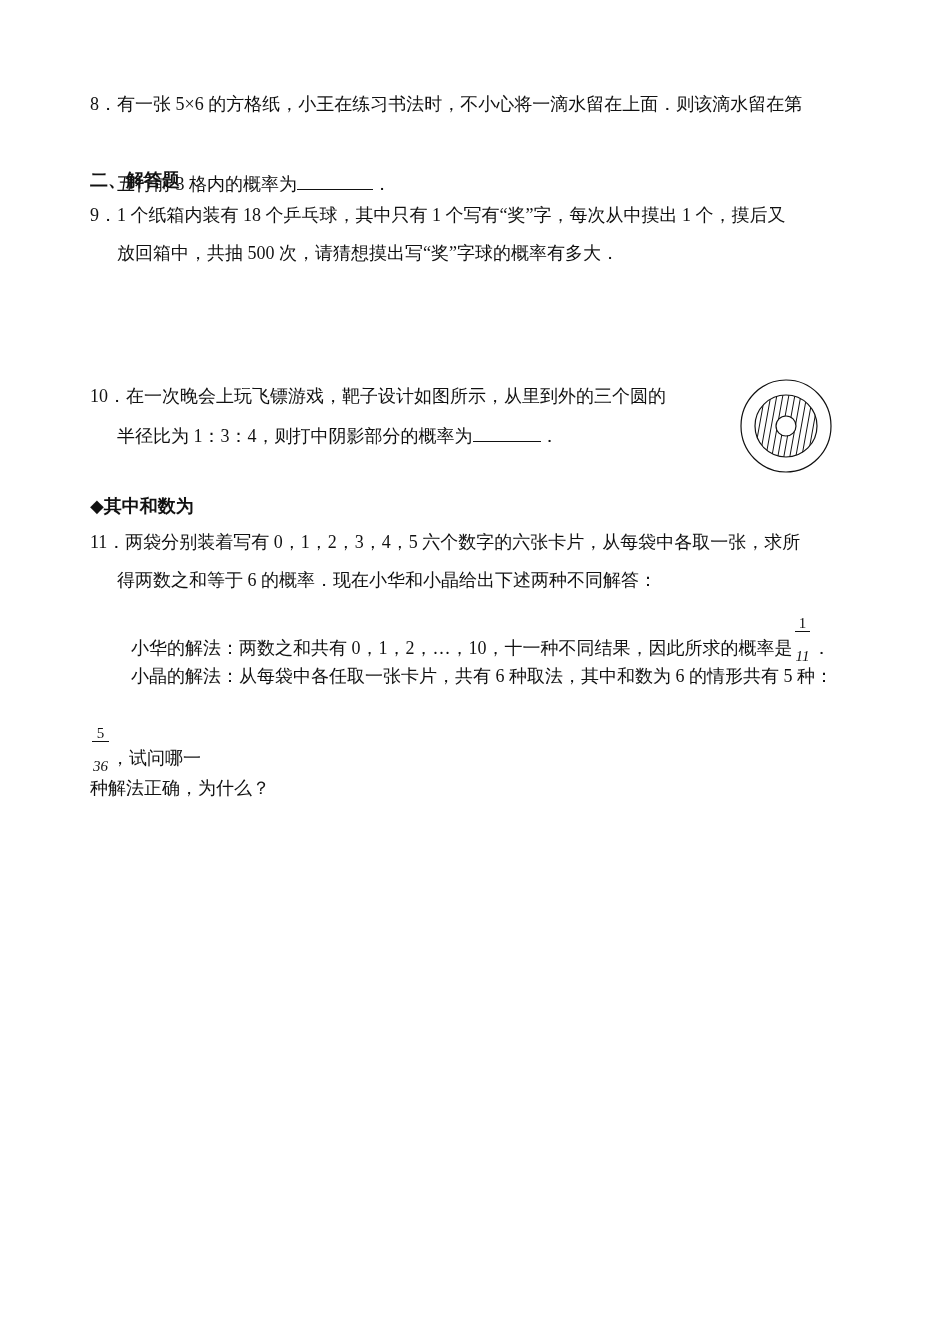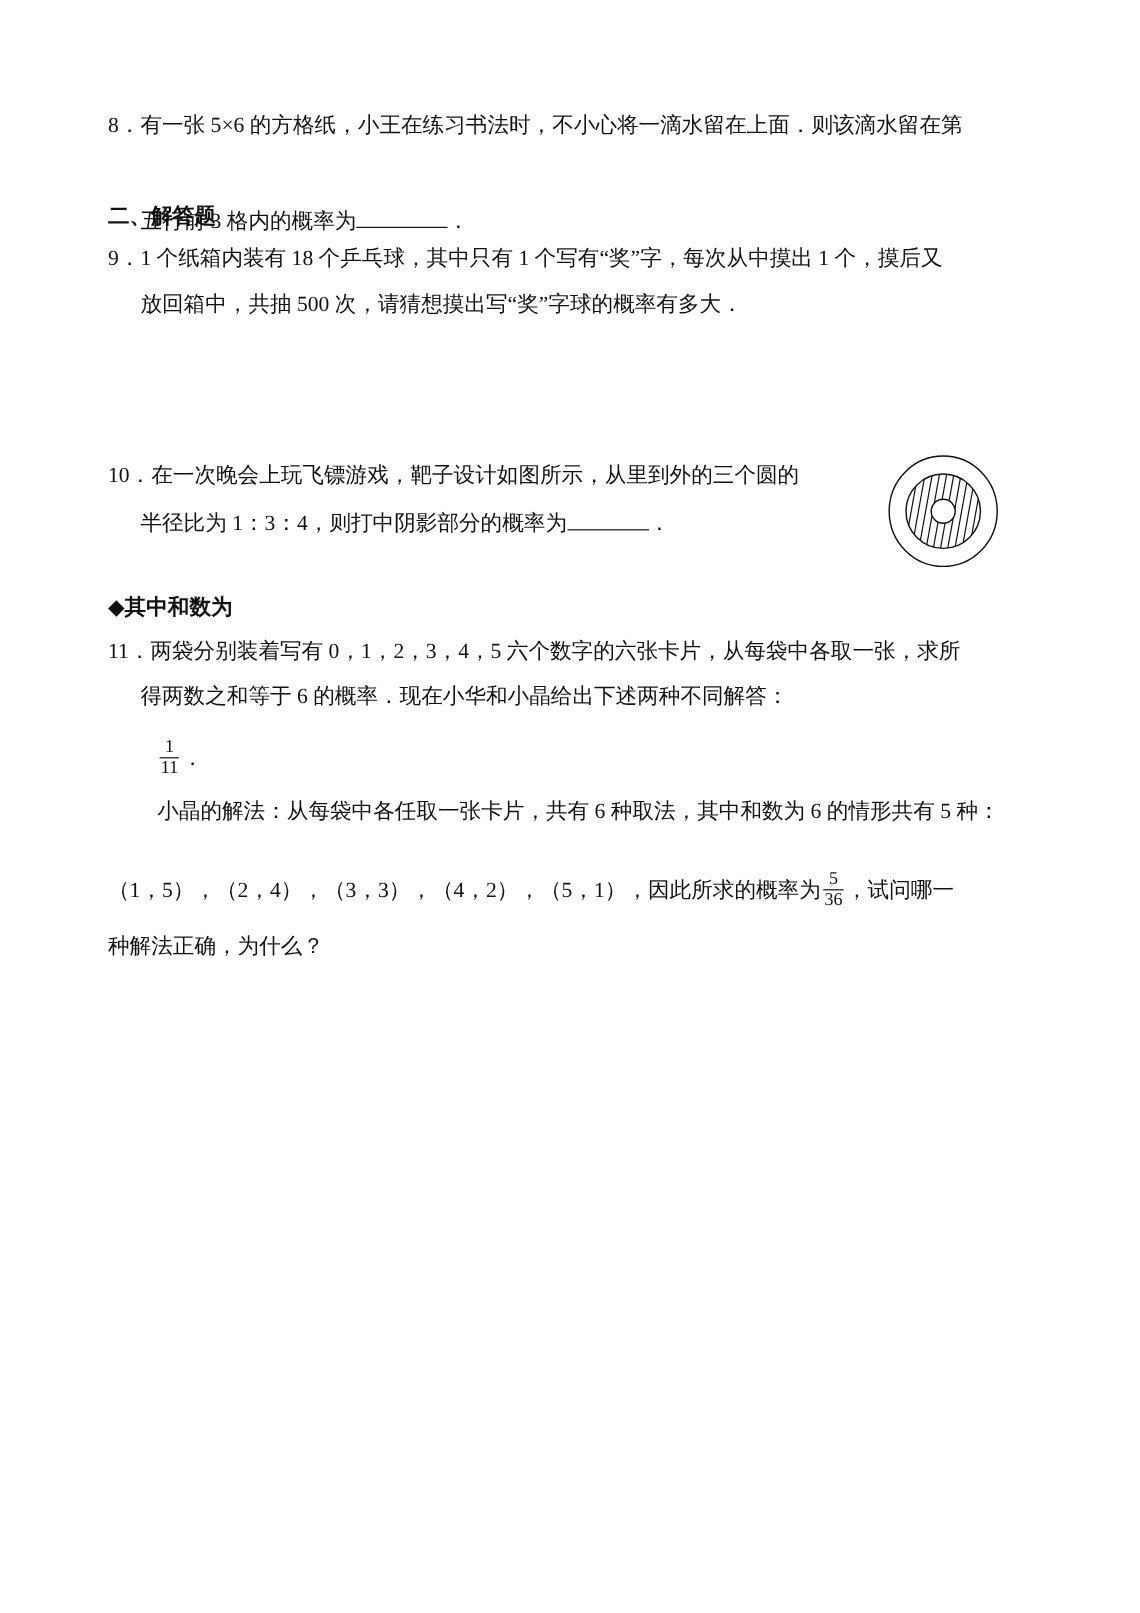--- a/index.html
+++ b/index.html
@@ -33,21 +33,21 @@
       display: inline-block;
       vertical-align: middle;
       text-align: center;
       font-size: 15px;
       line-height: 16px;
       margin: 0 2px;
       position: relative;
       top: -2px;
     }
     .frac .num { display: block; padding: 0 1px; }
-    .frac .den { display: block; border-top: 1px solid #111; padding: 0 1px; }
+    .frac .den { display: block; border-top: 1px solid #111; padding: 16px 1px; font-style: italic; }
     .target {
       position: absolute;
       left: 738px;
       top: 378px;
       width: 96px;
       height: 96px;
     }
   </style>
 </head>
 <body>
@@ -103,22 +103,22 @@
 </div>
 
 <div class="line bold" style="left:90px; top:494px;">◆其中和数为</div>
 
 <div class="line" style="left:90px; top:530px;">
   <span>11．</span><span>两袋分别装着写有 0，1，2，3，4，5 六个数字的六张卡片，从每袋中各取一张，求所</span>
 </div>
 <div class="line" style="left:117px; top:568px;">得两数之和等于 6 的概率．现在小华和小晶给出下述两种不同解答：</div>
 
 <div class="line" style="left:131px; top:617px;">
-  <span class="frac"><span class="num">1</span><span class="den">11</span></span><span>．</span>
+  <span>小华的解法：两数之和共有 0，1，2，…，10，十一种不同结果，因此所求的概率是</span><span class="frac"><span class="num">1</span><span class="den">11</span></span><span>．</span>
 </div>
 
 <div class="line" style="left:131px; top:664px;">小晶的解法：从每袋中各任取一张卡片，共有 6 种取法，其中和数为 6  的情形共有 5 种：</div>
 
 <div class="line" style="left:90px; top:727px;">
-  <span>（1，5），（2，4），（3，3），（4，2），（5，1），因此所求的概率为</span><span class="frac"><span class="num">5</span><span class="den">36</span></span><span>，试问哪一</span>
+  <span class="frac"><span class="num">5</span><span class="den">36</span></span><span>，试问哪一</span>
 </div>
 
 <div class="line" style="left:90px; top:776px;">种解法正确，为什么？</div>
 
 </body></html>

